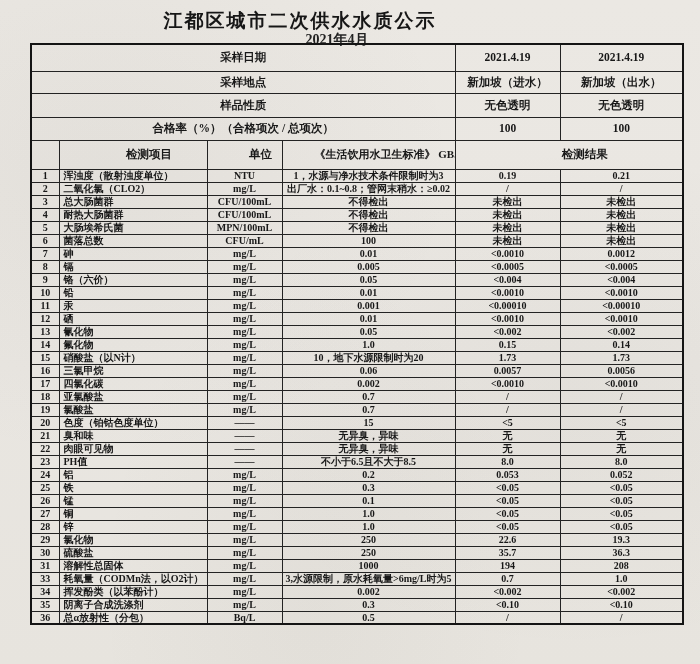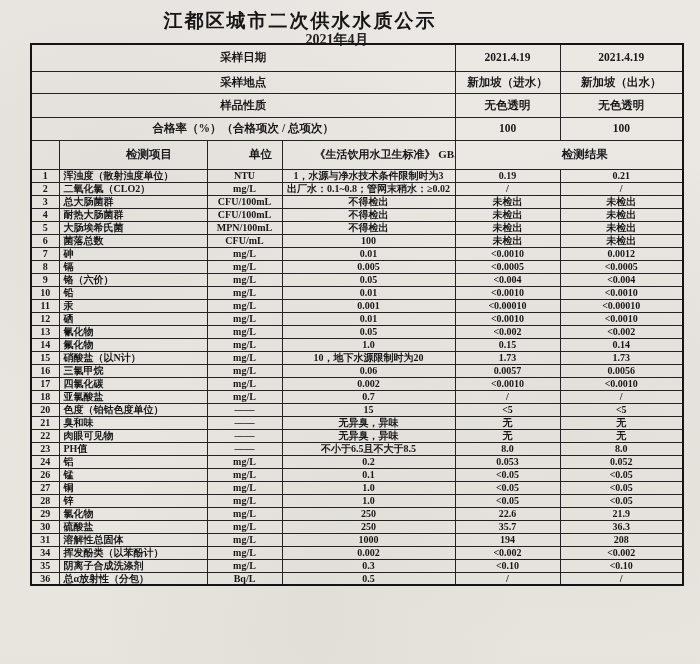--- a/index.html
+++ b/index.html
@@ -229,20 +229,28 @@
     </tr>
         <tr class="data">
       <td class="c-idx">18</td>
       <td class="c-item"><span class="fit fl">亚氯酸盐</span></td>
       <td class="c-unit">mg/L</td>
       <td class="c-std"><span class="fit">0.7</span></td>
       <td class="c-res">/</td>
       <td class="c-res">/</td>
     </tr>
         <tr class="data">
+      <td class="c-idx">19</td>
+      <td class="c-item"><span class="fit fl">氯酸盐</span></td>
+      <td class="c-unit">mg/L</td>
+      <td class="c-std"><span class="fit">0.7</span></td>
+      <td class="c-res">/</td>
+      <td class="c-res">/</td>
+    </tr>
+        <tr class="data">
       <td class="c-idx">20</td>
       <td class="c-item"><span class="fit fl">色度（铂钴色度单位）</span></td>
       <td class="c-unit">——</td>
       <td class="c-std"><span class="fit">15</span></td>
       <td class="c-res">&lt;5</td>
       <td class="c-res">&lt;5</td>
     </tr>
         <tr class="data">
       <td class="c-idx">21</td>
       <td class="c-item"><span class="fit fl">臭和味</span></td>
@@ -269,20 +277,28 @@
     </tr>
         <tr class="data">
       <td class="c-idx">24</td>
       <td class="c-item"><span class="fit fl">铝</span></td>
       <td class="c-unit">mg/L</td>
       <td class="c-std"><span class="fit">0.2</span></td>
       <td class="c-res">0.053</td>
       <td class="c-res">0.052</td>
     </tr>
         <tr class="data">
+      <td class="c-idx">25</td>
+      <td class="c-item"><span class="fit fl">铁</span></td>
+      <td class="c-unit">mg/L</td>
+      <td class="c-std"><span class="fit">0.3</span></td>
+      <td class="c-res">&lt;0.05</td>
+      <td class="c-res">&lt;0.05</td>
+    </tr>
+        <tr class="data">
       <td class="c-idx">26</td>
       <td class="c-item"><span class="fit fl">锰</span></td>
       <td class="c-unit">mg/L</td>
       <td class="c-std"><span class="fit">0.1</span></td>
       <td class="c-res">&lt;0.05</td>
       <td class="c-res">&lt;0.05</td>
     </tr>
         <tr class="data">
       <td class="c-idx">27</td>
       <td class="c-item"><span class="fit fl">铜</span></td>
@@ -298,37 +314,45 @@
       <td class="c-std"><span class="fit">1.0</span></td>
       <td class="c-res">&lt;0.05</td>
       <td class="c-res">&lt;0.05</td>
     </tr>
         <tr class="data">
       <td class="c-idx">29</td>
       <td class="c-item"><span class="fit fl">氯化物</span></td>
       <td class="c-unit">mg/L</td>
       <td class="c-std"><span class="fit">250</span></td>
       <td class="c-res">22.6</td>
-      <td class="c-res">21.9</td>
+      <td class="c-res">19.3</td>
     </tr>
         <tr class="data">
       <td class="c-idx">30</td>
       <td class="c-item"><span class="fit fl">硫酸盐</span></td>
       <td class="c-unit">mg/L</td>
       <td class="c-std"><span class="fit">250</span></td>
       <td class="c-res">35.7</td>
       <td class="c-res">36.3</td>
     </tr>
         <tr class="data">
       <td class="c-idx">31</td>
       <td class="c-item"><span class="fit fl">溶解性总固体</span></td>
       <td class="c-unit">mg/L</td>
       <td class="c-std"><span class="fit">1000</span></td>
       <td class="c-res">194</td>
       <td class="c-res">208</td>
+    </tr>
+        <tr class="data">
+      <td class="c-idx">33</td>
+      <td class="c-item"><span class="fit fl">耗氧量（CODMn法，以O2计）</span></td>
+      <td class="c-unit">mg/L</td>
+      <td class="c-std"><span class="fit">3,水源限制，原水耗氧量&gt;6mg/L时为5</span></td>
+      <td class="c-res">0.7</td>
+      <td class="c-res">1.0</td>
     </tr>
         <tr class="data">
       <td class="c-idx">34</td>
       <td class="c-item"><span class="fit fl">挥发酚类（以苯酚计）</span></td>
       <td class="c-unit">mg/L</td>
       <td class="c-std"><span class="fit">0.002</span></td>
       <td class="c-res">&lt;0.002</td>
       <td class="c-res">&lt;0.002</td>
     </tr>
         <tr class="data">

